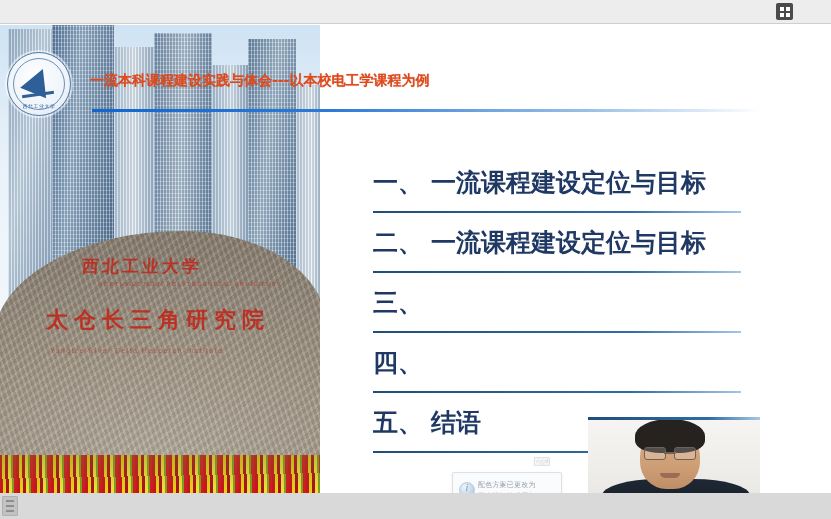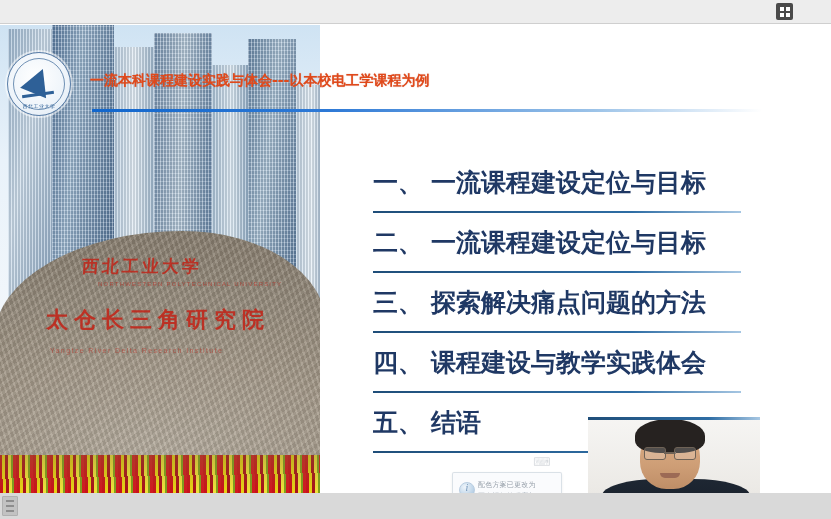--- a/index.html
+++ b/index.html
@@ -368,25 +368,23 @@
     <div class="ol-item">
       <span class="ol-num">一、</span>
       <span class="ol-text">一流课程建设定位与目标</span>
     </div>
     <div class="ol-item">
       <span class="ol-num">二、</span>
       <span class="ol-text">一流课程建设定位与目标</span>
     </div>
     <div class="ol-item">
       <span class="ol-num">三、</span>
-      <span class="ol-text">探索解决痛点问题的方法</span>
     </div>
     <div class="ol-item">
       <span class="ol-num">四、</span>
-      <span class="ol-text">课程建设与教学实践体会</span>
     </div>
     <div class="ol-item">
       <span class="ol-num">五、</span>
       <span class="ol-text">结语</span>
     </div>
   </div>
 
   <div id="ghost-glyph">⌨</div>
 
   <div id="toast">

